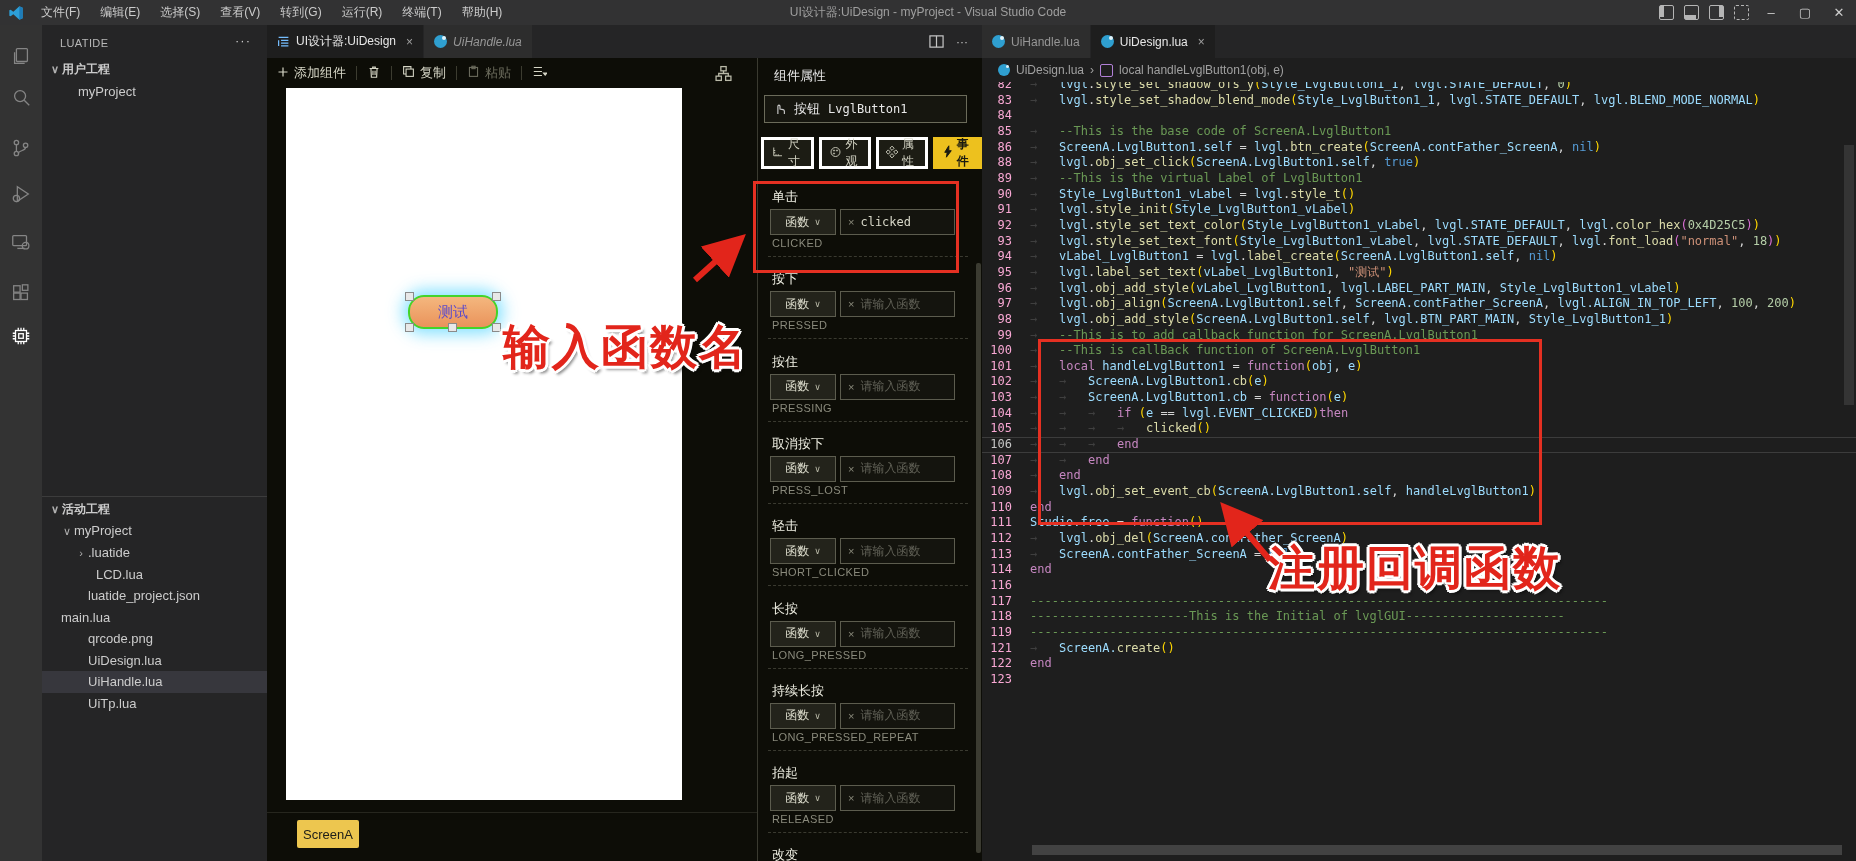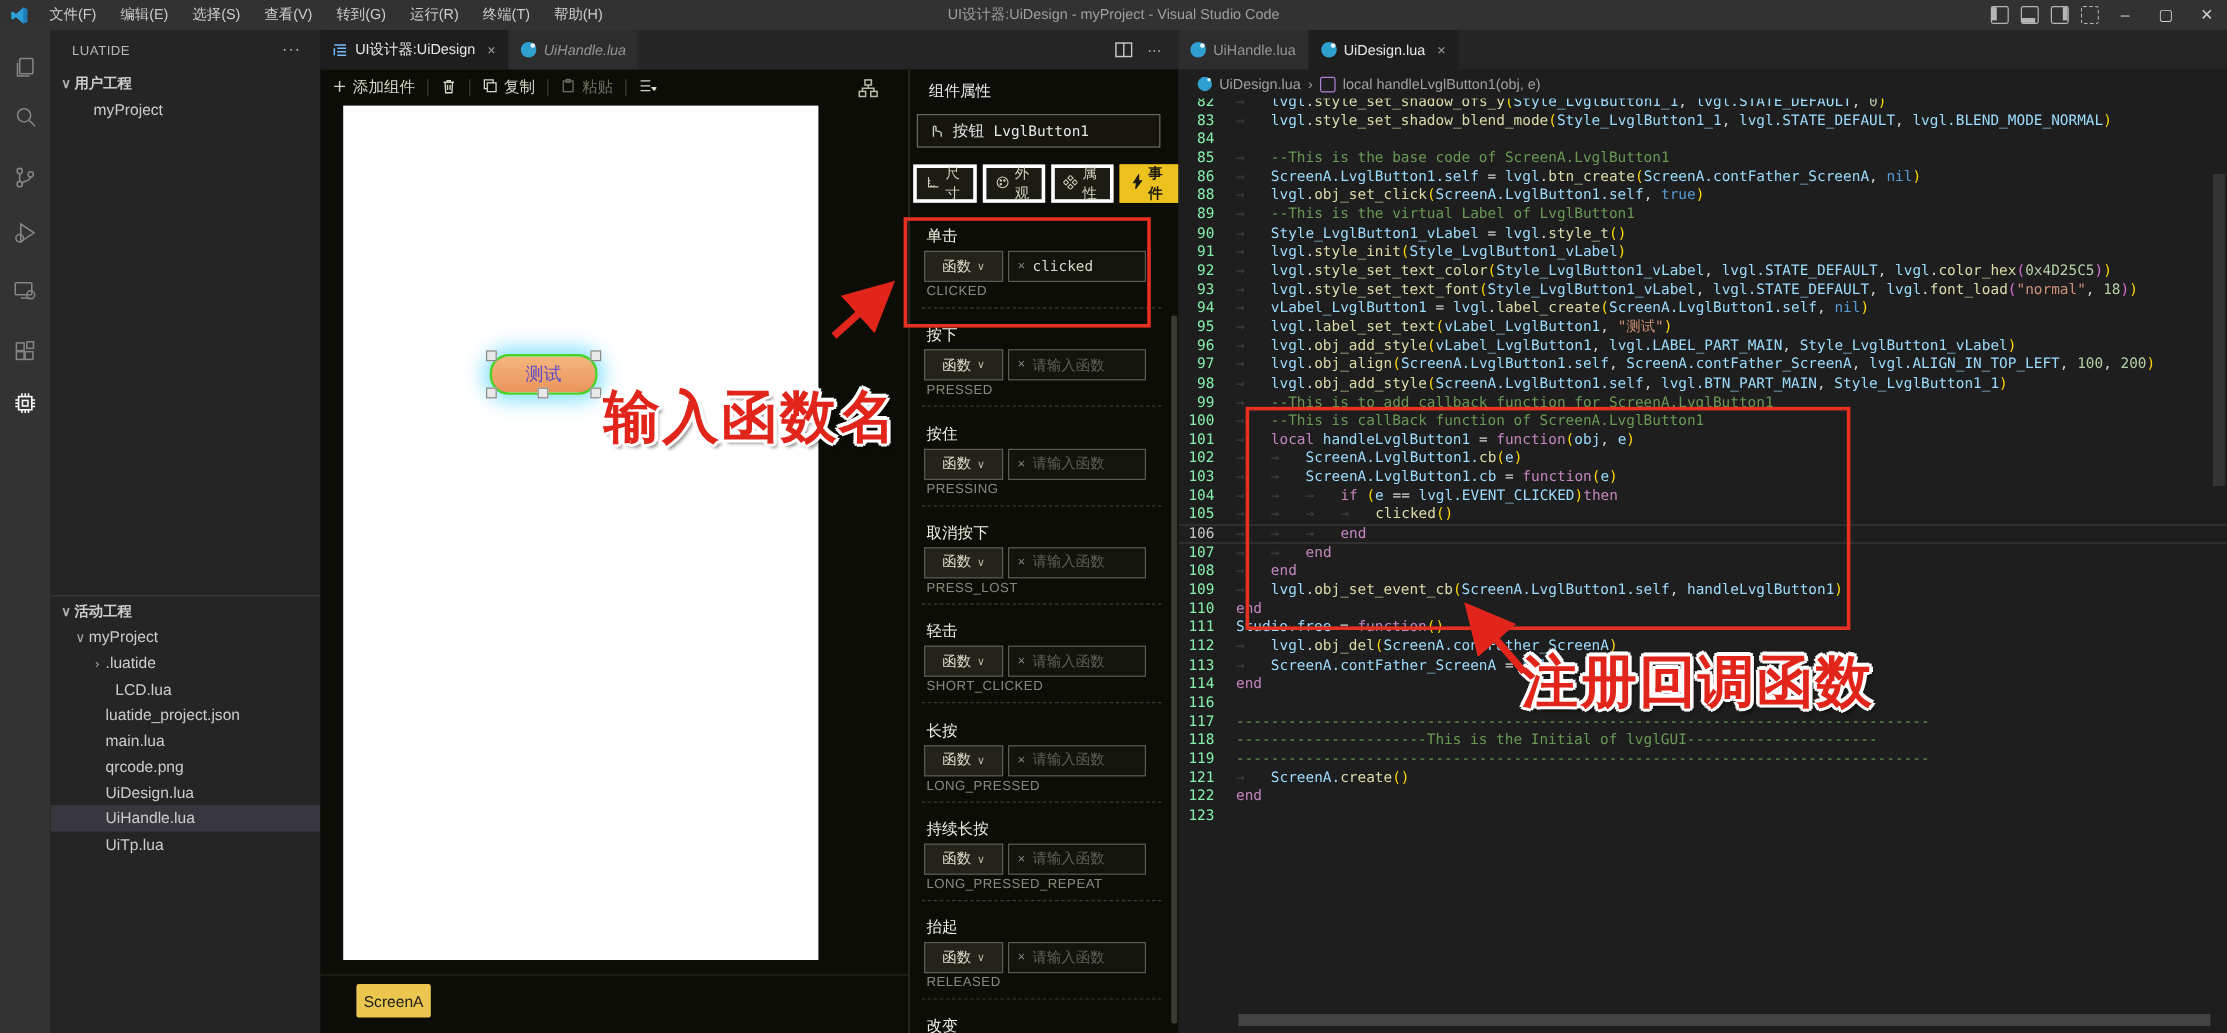--- a/index.html
+++ b/index.html
@@ -89,21 +89,21 @@
       text-shadow:-2px -2px 0 #fff,2px -2px 0 #fff,-2px 2px 0 #fff,2px 2px 0 #fff,0 -3px 0 #fff,0 3px 0 #fff,-3px 0 0 #fff,3px 0 0 #fff,3px 4px 3px rgba(0,0,0,.45);}
   #ann-text-1{left:236px;top:258px;}
   
   #editor{left:982px;top:25px;width:874px;height:836px;background:#1e1e1e;}
   #breadcrumb{position:absolute;left:0;top:33px;width:874px;height:24px;background:#1e1e1e;display:flex;align-items:center;gap:6px;padding-left:16px;color:#a0a0a0;font-size:12px;box-sizing:border-box;}
   #breadcrumb .lua-ico{width:12px;height:12px;border-radius:50%;background:#2f9fd0;position:relative;}
   #breadcrumb .lua-ico::after{content:"";position:absolute;right:1px;top:1px;width:3px;height:3px;border-radius:50%;background:#dff3fa;}
   #breadcrumb .cube{width:11px;height:11px;border:1.4px solid #b180d7;transform:rotate(0deg);border-radius:2px;}
   #code{position:absolute;left:0;top:57px;width:874px;height:779px;overflow:hidden;font-family:"DejaVu Sans Mono",monospace;font-size:12px;}
   .cline{height:15.66px;line-height:15.66px;white-space:pre;display:flex;}
-  .cline .gut{width:48px;text-align:right;padding-right:18px;color:#86efac;flex:none;box-sizing:border-box;}
+  .cline .gut{width:48px;text-align:right;padding-right:18px;color:#f9a8d4;flex:none;box-sizing:border-box;}
   .cline.cur .gut{color:#c6c6c6;}
   .cline.cur{border-top:1px solid #3c3c3c;border-bottom:1px solid #3c3c3c;height:13.66px;line-height:13.66px;}
   .ind{display:inline-block;width:29px;color:#3f3f3f;}
   .s-d{color:#d4d4d4}.s-v{color:#9cdcfe}.s-f{color:#dcdcaa}.s-k{color:#c586c0}
   .s-b{color:#569cd6}.s-n{color:#b5cea8}.s-s{color:#ce9178}.s-c{color:#6a9955}
   .s-p{color:#ffd700}.s-q{color:#da70d6}
   #red-box-2{position:absolute;left:56px;top:314px;width:498px;height:180px;border:3px solid #e53022;z-index:5;}
   #ann-text-2{left:286px;top:512px;}
   #h-scroll{position:absolute;left:50px;top:820px;width:810px;height:10px;background:#424242;border-radius:0;}
   #v-scroll{position:absolute;right:2px;top:120px;width:10px;height:260px;background:rgba(121,121,121,.25);}
@@ -201,21 +201,21 @@
   <div id="sidebar-more">···</div>
   <div class="tree-row section-head" style="top:33px;padding-left:6px;"><span class="chev">∨</span><span>用户工程</span></div>
   <div class="tree-row" style="top:56px;padding-left:36px;"><span>myProject</span></div>
   <div id="sidebar-divider"></div>
   <div class="tree-row section-head" style="top:473px;padding-left:6px;"><span class="chev">∨</span><span>活动工程</span></div>
   <div class="tree-row" style="top:495px;padding-left:18px;"><span class="chev">∨</span><span>myProject</span></div>
   <div id="file-list">
       <div class="tree-row" style="top: 517px; padding-left: 32px;"><span class="chev">›</span><span>.luatide</span></div>
       <div class="tree-row" style="top: 538.5px; padding-left: 54px;"><span>LCD.lua</span></div>
       <div class="tree-row" style="top: 560px; padding-left: 46px;"><span>luatide_project.json</span></div>
-      <div class="tree-row" style="top: 581.5px; padding-left: 46px;"><span>main.lua</span></div>
+      <div class="tree-row" style="top: 581.5px; padding-left: 19px;"><span>main.lua</span></div>
       <div class="tree-row" style="top: 603px; padding-left: 46px;"><span>qrcode.png</span></div>
       <div class="tree-row" style="top: 624.5px; padding-left: 46px;"><span>UiDesign.lua</span></div>
       <div class="tree-row selected" style="top: 646px; padding-left: 46px;"><span>UiHandle.lua</span></div>
       <div class="tree-row" style="top: 667.5px; padding-left: 46px;"><span>UiTp.lua</span></div>
     </div>
 </div>
 
 <div id="designer" class="abs">
   <div class="tabstrip">
     <div class="tab active">

